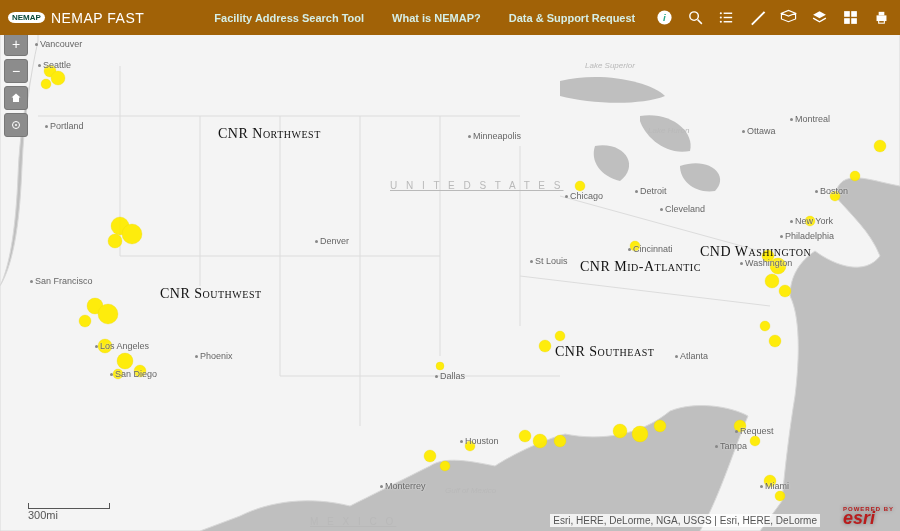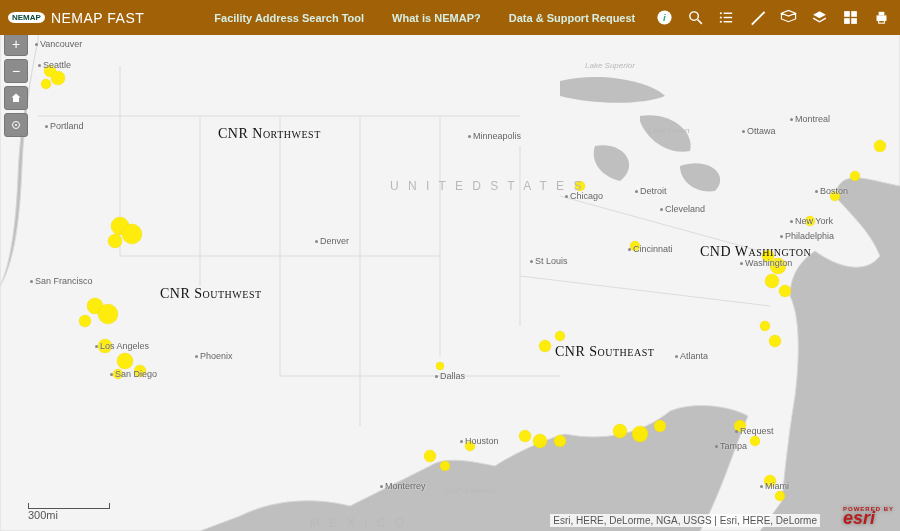--- a/index.html
+++ b/index.html
@@ -15,21 +15,21 @@
 
 #leftctl{position:absolute;top:32px;left:4px;z-index:40;display:flex;flex-direction:column;gap:3px;}
 .ctlbtn{width:22px;height:22px;background:#8c8c8c;border:1px solid #777;border-radius:3px;display:flex;align-items:center;justify-content:center;color:#fff;font-size:14px;cursor:pointer;}
 .ctlbtn svg{width:12px;height:12px;fill:#fff;}
 
 #map{position:absolute;top:26px;left:0;right:0;bottom:0;background:#bfbfbf;overflow:hidden;}
 #map svg.land{position:absolute;top:0;left:0;}
 .city{position:absolute;font-size:9px;color:#666;white-space:nowrap;text-shadow:0 0 2px #f4f4f4;}
 .city::before{content:"";display:inline-block;width:3px;height:3px;background:#888;border-radius:50%;margin-right:2px;vertical-align:middle;}
 .lakelbl{position:absolute;font-size:8px;color:#b9b9b9;font-style:italic;white-space:nowrap;}
-.countrylbl{position:absolute;font-size:12px;color:#b9b9b9;letter-spacing:3px;white-space:nowrap;}
+.countrylbl{position:absolute;font-size:10px;color:#b9b9b9;letter-spacing:3px;white-space:nowrap;text-decoration:underline;}
 .cnr{position:absolute;font-family:"Times New Roman",serif;font-size:14px;color:#111;letter-spacing:.5px;white-space:nowrap;font-variant:small-caps;}
 .blobs{position:absolute;top:0;left:0;}
 .blob{fill:#ffec00;stroke:#e6d400;stroke-width:.3;opacity:.95;}
 
 #scalebar{position:absolute;left:28px;bottom:10px;font-size:11px;color:#555;}
 #scalebar .bar{width:80px;height:5px;border:1px solid #555;border-top:none;}
 #attrib{position:absolute;right:80px;bottom:4px;font-size:10px;color:#555;background:rgba(255,255,255,.8);padding:1px 3px;}
 #esri{position:absolute;right:6px;bottom:2px;color:#b91c1c;font-size:18px;font-weight:700;font-style:italic;text-shadow:0 0 4px rgba(0,0,0,.4);}
 #esri small{display:block;font-size:6px;font-style:normal;letter-spacing:1px;margin-bottom:-4px;}
 </style>
@@ -202,20 +202,21 @@
         <circle cx="780" cy="470" r="5"></circle>
 
   <circle cx="765" cy="300" r="5"></circle>
         <circle cx="775" cy="315" r="6"></circle>
  </g>
 </svg>
 
 <div class="cnr" style="left:218px;top:100px">CNR Northwest</div>
 <div class="cnr" style="left:160px;top:260px">CNR Southwest</div>
 <div class="cnr" style="left:555px;top:318px">CNR Southeast</div>
+<div class="cnr" style="left:580px;top:233px">CNR Mid-Atlantic</div>
 <div class="cnr" style="left:700px;top:218px">CND Washington</div>
 
 <div class="countrylbl" style="left:390px;top:155px;line-height:10px">U N I T E D   S T A T E S</div>
 <div class="countrylbl" style="left:310px;top:490px">M E X I C O</div>
 
 <div class="lakelbl" style="left:585px;top:35px">Lake Superior</div>
 <div class="lakelbl" style="left:648px;top:100px">Lake Huron</div>
 <div class="lakelbl" style="left:445px;top:460px">Gulf of Mexico</div>
 
 <div class="city" style="left:35px;top:13px">Vancouver</div>

